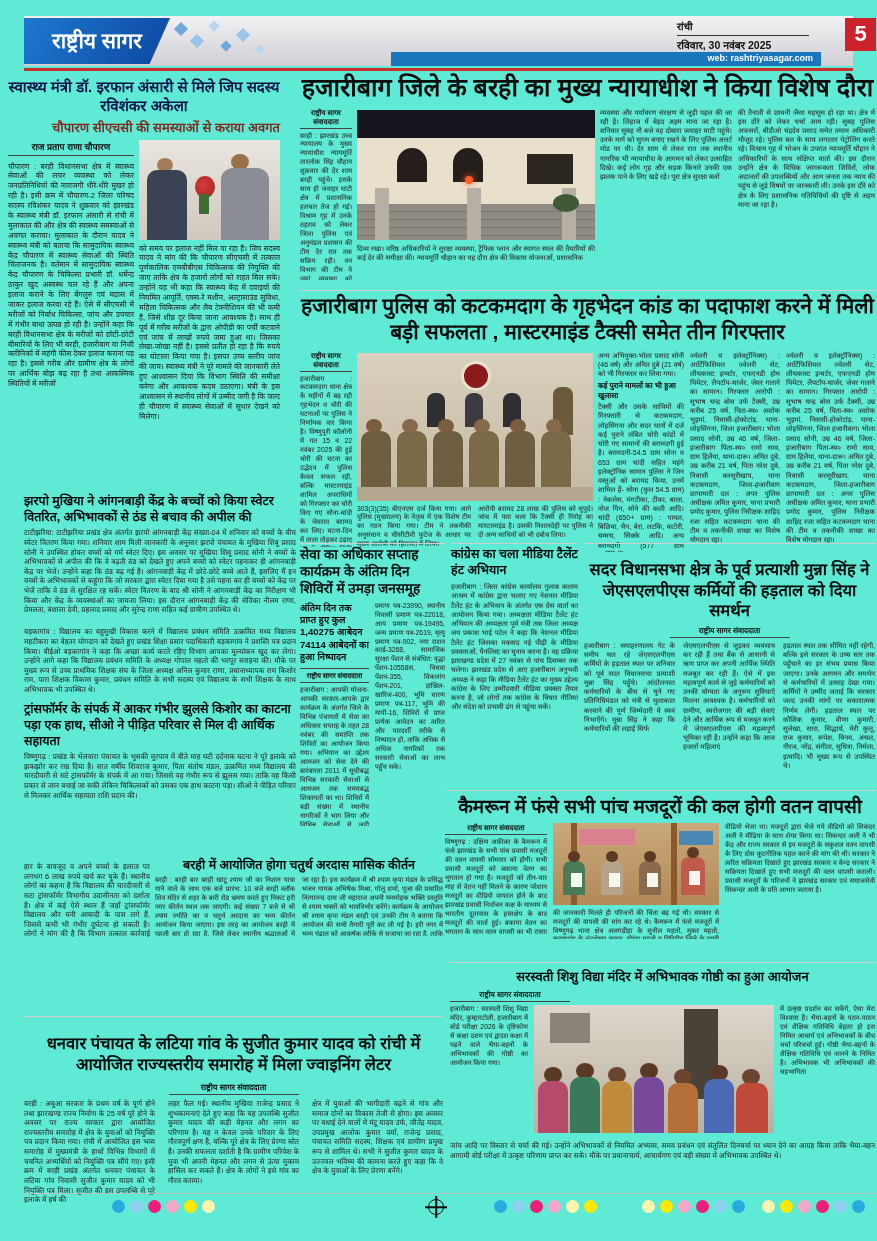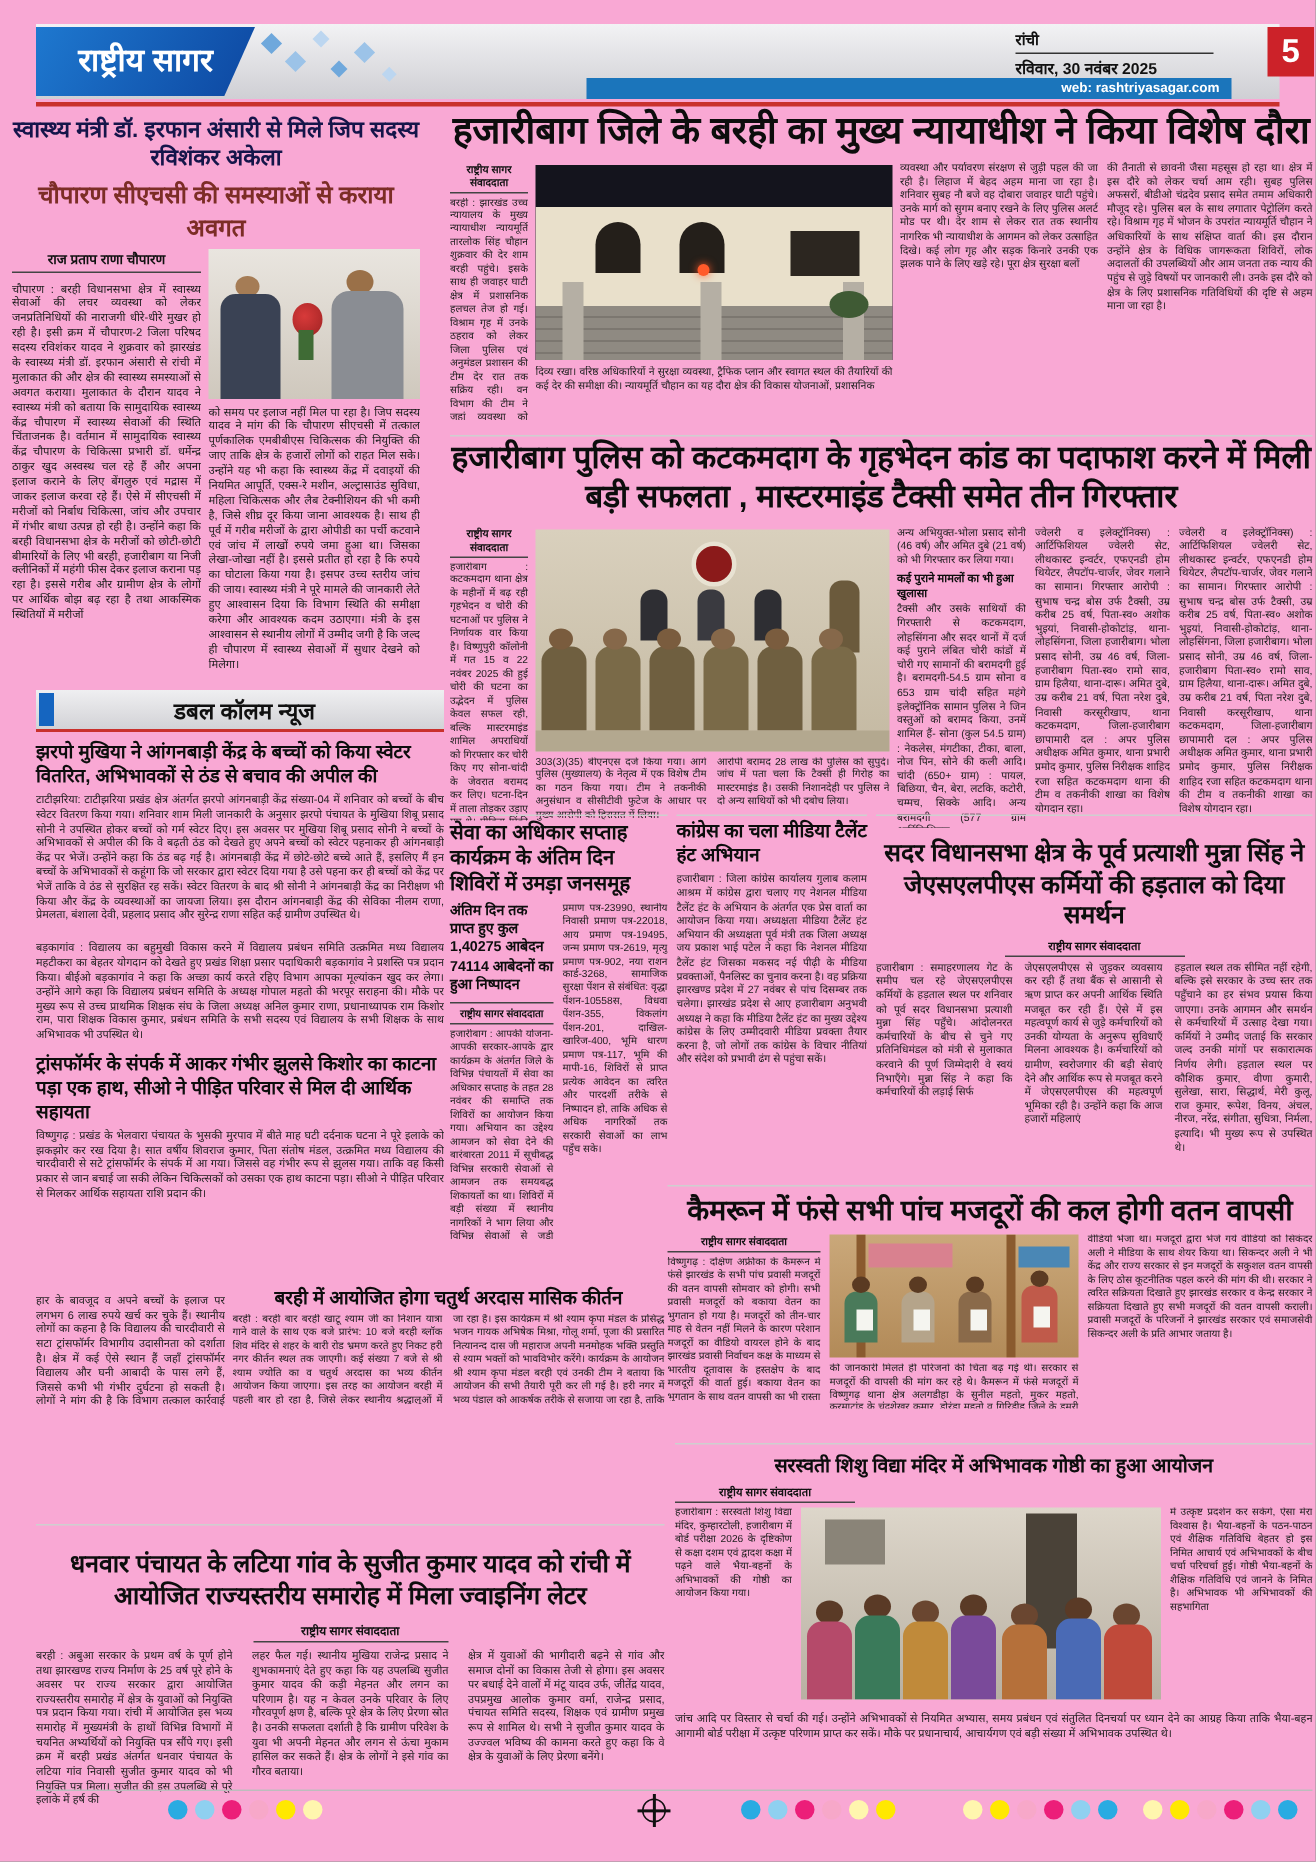--- a/index.html
+++ b/index.html
@@ -1,18 +1,18 @@
 <!DOCTYPE html>
 <html><head>
 <meta charset="utf-8">
 <style>
   * { margin:0; padding:0; box-sizing:border-box; }
   html,body { background:#9a9a9a; }
   body { font-family:"Liberation Sans","DejaVu Sans",sans-serif; }
-  #page { position:relative; width:877px; height:1241px; background:#f9a8d4; margin:0 auto; overflow:hidden; }
+  #page { position:relative; width:877px; height:1241px; background:#5eead4; margin:0 auto; overflow:hidden; }
   .abs { position:absolute; }
 
   
   .mh-band { left:24px; top:16px; width:829px; height:50px;
     background:linear-gradient(#f2f2f4,#cfcfd4); overflow:hidden; }
   .mh-logo { position:absolute; left:0; top:2px; width:146px; height:46px;
     background:linear-gradient(120deg,#1e78cf,#0d47a1);
     clip-path:polygon(0 0,100% 0,86% 100%,0 100%);
     color:#fff; font-weight:700; font-size:21px; line-height:46px; text-align:center; }
   .mh-diamond { position:absolute; width:10px; height:10px; transform:rotate(45deg); }
@@ -75,21 +75,21 @@
       <hr class="mh-rule">
       <div class="mh-date">रविवार, 30 नवंबर 2025</div>
     </div>
     <div class="mh-web">web: rashtriyasagar.com</div>
   </div>
   <div class="abs mh-page">5</div>
   <div class="abs mh-redline"></div>
 
   <div class="abs" style="left:8px;top:78px;width:272px;height:378px">
     <div class="hl" style="font-size:15px;line-height:1.25;text-align:center;color:#15154a">स्वास्थ्य मंत्री डॉ. इरफान अंसारी से मिले जिप सदस्य रविशंकर अकेला</div>
-    <div style="font-size:16px;font-weight:700;color:#7c2d26;text-align:center;margin-top:2px">चौपारण सीएचसी की समस्याओं से कराया अवगत</div>
+    <div style="font-size:13px;font-weight:700;color:#7c2d26;text-align:right;margin-top:2px">चौपारण सीएचसी की समस्याओं से कराया अवगत</div>
     <div style="position:relative;height:326px;margin-top:4px">
       <div class="abs" style="left:0;top:0;width:126px">
         <div class="byline" style="font-size:9px">राज प्रताप राणा चौपारण</div>
       </div>
       <div class="abs jt" style="left:0;top:22px;width:126px;height:304px">चौपारण : बरही विधानसभा क्षेत्र में स्वास्थ्य सेवाओं की लचर व्यवस्था को लेकर जनप्रतिनिधियों की नाराजगी धीरे-धीरे मुखर हो रही है। इसी क्रम में चौपारण-2 जिला परिषद सदस्य रविशंकर यादव ने शुक्रवार को झारखंड के स्वास्थ्य मंत्री डॉ. इरफान अंसारी से रांची में मुलाकात की और क्षेत्र की स्वास्थ्य समस्याओं से अवगत कराया। मुलाकात के दौरान यादव ने स्वास्थ्य मंत्री को बताया कि सामुदायिक स्वास्थ्य केंद्र चौपारण में स्वास्थ्य सेवाओं की स्थिति चिंताजनक है। वर्तमान में सामुदायिक स्वास्थ्य केंद्र चौपारण के चिकित्सा प्रभारी डॉ. धर्मेन्द्र ठाकुर खुद अस्वस्थ चल रहे हैं और अपना इलाज कराने के लिए बेंगलुरु एवं मद्रास में जाकर इलाज करवा रहे हैं। ऐसे में सीएचसी में मरीजों को निर्बाध चिकित्सा, जांच और उपचार में गंभीर बाधा उत्पन्न हो रही है। उन्होंने कहा कि बरही विधानसभा क्षेत्र के मरीजों को छोटी-छोटी बीमारियों के लिए भी बरही, हजारीबाग या निजी क्लीनिकों में महंगी फीस देकर इलाज कराना पड़ रहा है। इससे गरीब और ग्रामीण क्षेत्र के लोगों पर आर्थिक बोझ बढ़ रहा है तथा आकस्मिक स्थितियों में मरीजों</div>
       <div class="abs photo" style="left:131px;top:0;width:141px;height:100px;background:linear-gradient(#e9e5df,#cfc8bd)">
         <div class="ps" style="left:18px;top:18px;width:16px;height:14px;border-radius:50%;background:#a57c55"></div>
         <div class="ps" style="left:8px;top:30px;width:40px;height:70px;border-radius:10px 10px 0 0;background:#3a4254"></div>
         <div class="ps" style="left:92px;top:14px;width:18px;height:16px;border-radius:50%;background:#9a7048"></div>
         <div class="ps" style="left:82px;top:28px;width:48px;height:72px;border-radius:12px 12px 0 0;background:#8a8d93"></div>
@@ -157,25 +157,20 @@
       <div class="abs" style="left:298px;top:0;width:86px;height:202px">
         <div class="jt" style="font-size:7px">अन्य अभियुक्त-भोला प्रसाद सोनी (46 वर्ष) और अमित दुबे (21 वर्ष) को भी गिरफ्तार कर लिया गया।</div>
         <div class="hl" style="font-size:7.5px;margin:2px 0">कई पुराने मामलों का भी हुआ खुलासा</div>
         <div class="jt" style="font-size:7px;height:150px">टैक्सी और उसके साथियों की गिरफ्तारी से कटकमदाग, लोहसिंगना और सदर थानों में दर्ज कई पुराने लंबित चोरी कांडों में चोरी गए सामानों की बरामदगी हुई है। बरामदगी-54.5 ग्राम सोना व 653 ग्राम चांदी सहित महंगे इलेक्ट्रॉनिक सामान पुलिस ने जिन वस्तुओं को बरामद किया, उनमें शामिल हैं- सोना (कुल 54.5 ग्राम) : नेकलेस, मंगटीका, टीका, बाला, नोज पिन, सोने की कली आदि। चांदी (650+ ग्राम) : पायल, बिछिया, चैन, बेरा, लटकि, कटोरी, चम्मच, सिक्के आदि। अन्य बरामदगी (577 ग्राम आर्टिफिशियल</div>
       </div>
       <div class="abs jt" style="left:390px;top:0;width:90px;height:202px;font-size:7px">ज्वेलरी व इलेक्ट्रॉनिक्स) : आर्टिफिशियल ज्वेलरी सेट, लीथकास्ट इन्वर्टर, एफएनडी होम थियेटर, लैपटॉप-चार्जर, जेवर गलाने का सामान। गिरफ्तार आरोपी : सुभाष चन्द्र बोस उर्फ टैक्सी, उम्र करीब 25 वर्ष, पिता-स्व० अशोक भुइयां, निवासी-होकोटांड़, थाना-लोहसिंगना, जिला हजारीबाग। भोला प्रसाद सोनी, उम्र 46 वर्ष, जिला- हजारीबाग पिता-स्व० रामो साव, ग्राम हिलैया, थाना-दारू। अमित दुबे, उम्र करीब 21 वर्ष, पिता नरेश दुबे, निवासी करसूरीखाप, थाना कटकमदाग, जिला-हजारीबाग छापामारी दल : अपर पुलिस अधीक्षक अमित कुमार, थाना प्रभारी प्रमोद कुमार, पुलिस निरीक्षक शाहिद रजा सहित कटकमदाग थाना की टीम व तकनीकी शाखा का विशेष योगदान रहा।</div>
       <div class="abs jt" style="left:486px;top:0;width:89px;height:202px;font-size:7px">ज्वेलरी व इलेक्ट्रॉनिक्स) : आर्टिफिशियल ज्वेलरी सेट, लीथकास्ट इन्वर्टर, एफएनडी होम थियेटर, लैपटॉप-चार्जर, जेवर गलाने का सामान। गिरफ्तार आरोपी : सुभाष चन्द्र बोस उर्फ टैक्सी, उम्र करीब 25 वर्ष, पिता-स्व० अशोक भुइयां, निवासी-होकोटांड़, थाना-लोहसिंगना, जिला हजारीबाग। भोला प्रसाद सोनी, उम्र 46 वर्ष, जिला- हजारीबाग पिता-स्व० रामो साव, ग्राम हिलैया, थाना-दारू। अमित दुबे, उम्र करीब 21 वर्ष, पिता नरेश दुबे, निवासी करसूरीखाप, थाना कटकमदाग, जिला-हजारीबाग छापामारी दल : अपर पुलिस अधीक्षक अमित कुमार, थाना प्रभारी प्रमोद कुमार, पुलिस निरीक्षक शाहिद रजा सहित कटकमदाग थाना की टीम व तकनीकी शाखा का विशेष योगदान रहा।</div>
     </div>
   </div>
 
-  <div class="abs sec-head" style="left:24px;top:460px;width:272px;height:28px">
-    <div class="sec-bar"></div>
-    <div class="sec-title">डबल कॉलम न्यूज</div>
-    <div style="width:14px"></div>
-  </div>
 
   <div class="abs" style="left:24px;top:494px;width:272px;height:366px">
     <div class="hl" style="font-size:12.5px;line-height:1.25">झरपो मुखिया ने आंगनबाड़ी केंद्र के बच्चों को किया स्वेटर वितरित, अभिभावकों से ठंड से बचाव की अपील की</div>
     <div class="jt" style="font-size:7.3px;height:96px;margin-top:3px">टाटीझरिया: टाटीझरिया प्रखंड क्षेत्र अंतर्गत झरपो आंगनबाड़ी केंद्र संख्या-04 में शनिवार को बच्चों के बीच स्वेटर वितरण किया गया। शनिवार शाम मिली जानकारी के अनुसार झरपो पंचायत के मुखिया शिबू प्रसाद सोनी ने उपस्थित होकर बच्चों को गर्म स्वेटर दिए। इस अवसर पर मुखिया शिबू प्रसाद सोनी ने बच्चों के अभिभावकों से अपील की कि वे बढ़ती ठंड को देखते हुए अपने बच्चों को स्वेटर पहनाकर ही आंगनबाड़ी केंद्र पर भेजें। उन्होंने कहा कि ठंड बढ़ गई है। आंगनबाड़ी केंद्र में छोटे-छोटे बच्चे आते हैं, इसलिए मैं इन बच्चों के अभिभावकों से कहूंगा कि जो सरकार द्वारा स्वेटर दिया गया है उसे पहना कर ही बच्चों को केंद्र पर भेजें ताकि वे ठंड से सुरक्षित रह सकें। स्वेटर वितरण के बाद श्री सोनी ने आंगनबाड़ी केंद्र का निरीक्षण भी किया और केंद्र के व्यवस्थाओं का जायजा लिया। इस दौरान आंगनबाड़ी केंद्र की सेविका नीलम राणा, प्रेमलता, बंशाला देवी, प्रहलाद प्रसाद और सुरेन्द्र राणा सहित कई ग्रामीण उपस्थित थे।</div>
     <div class="jt" style="font-size:7.3px;height:70px;margin-top:3px">बड़कागांव : विद्यालय का बहुमुखी विकास करने में विद्यालय प्रबंधन समिति उत्क्रमित मध्य विद्यालय महटीकरा का बेहतर योगदान को देखते हुए प्रखंड शिक्षा प्रसार पदाधिकारी बड़कागांव ने प्रशस्ति पत्र प्रदान किया। बीईओ बड़कागांव ने कहा कि अच्छा कार्य करते रहिए विभाग आपका मूल्यांकन खुद कर लेगा। उन्होंने आगे कहा कि विद्यालय प्रबंधन समिति के अध्यक्ष गोपाल महतो की भरपूर सराहना की। मौके पर मुख्य रूप से उच्च प्राथमिक शिक्षक संघ के जिला अध्यक्ष अनिल कुमार राणा, प्रधानाध्यापक राम किशोर राम, पारा शिक्षक विकास कुमार, प्रबंधन समिति के सभी सदस्य एवं विद्यालय के सभी शिक्षक के साथ अभिभावक भी उपस्थित थे।</div>
     <div class="hl" style="font-size:12.5px;line-height:1.25;margin-top:5px">ट्रांसफॉर्मर के संपर्क में आकर गंभीर झुलसे किशोर का काटना पड़ा एक हाथ, सीओ ने पीड़ित परिवार से मिल दी आर्थिक सहायता</div>
     <div class="jt" style="font-size:7.3px;height:58px;margin-top:3px">विष्णुगढ़ : प्रखंड के भेलवारा पंचायत के भुसकी मुरपाव में बीते माह घटी दर्दनाक घटना ने पूरे इलाके को झकझोर कर रख दिया है। सात वर्षीय शिवराज कुमार, पिता संतोष मंडल, उत्क्रमित मध्य विद्यालय की चारदीवारी से सटे ट्रांसफॉर्मर के संपर्क में आ गया। जिससे वह गंभीर रूप से झुलस गया। ताकि वह किसी प्रकार से जान बचाई जा सकी लेकिन चिकित्सकों को उसका एक हाथ काटना पड़ा। सीओ ने पीड़ित परिवार से मिलकर आर्थिक सहायता राशि प्रदान की।</div>
   </div>
   <div class="abs jt" style="left:24px;top:862px;width:126px;height:76px;font-size:7.3px">हार के बावजूद व अपने बच्चों के इलाज पर लगभग 6 लाख रुपये खर्च कर चुके हैं। स्थानीय लोगों का कहना है कि विद्यालय की चारदीवारी से सटा ट्रांसफॉर्मर विभागीय उदासीनता को दर्शाता है। क्षेत्र में कई ऐसे स्थान हैं जहाँ ट्रांसफॉर्मर विद्यालय और घनी आबादी के पास लगे हैं, जिससे कभी भी गंभीर दुर्घटना हो सकती है। लोगों ने मांग की है कि विभाग तत्काल कार्रवाई करते हुए इन ट्रांसफॉर्मरों को सुरक्षित स्थानांतरित करे।</div>
 

